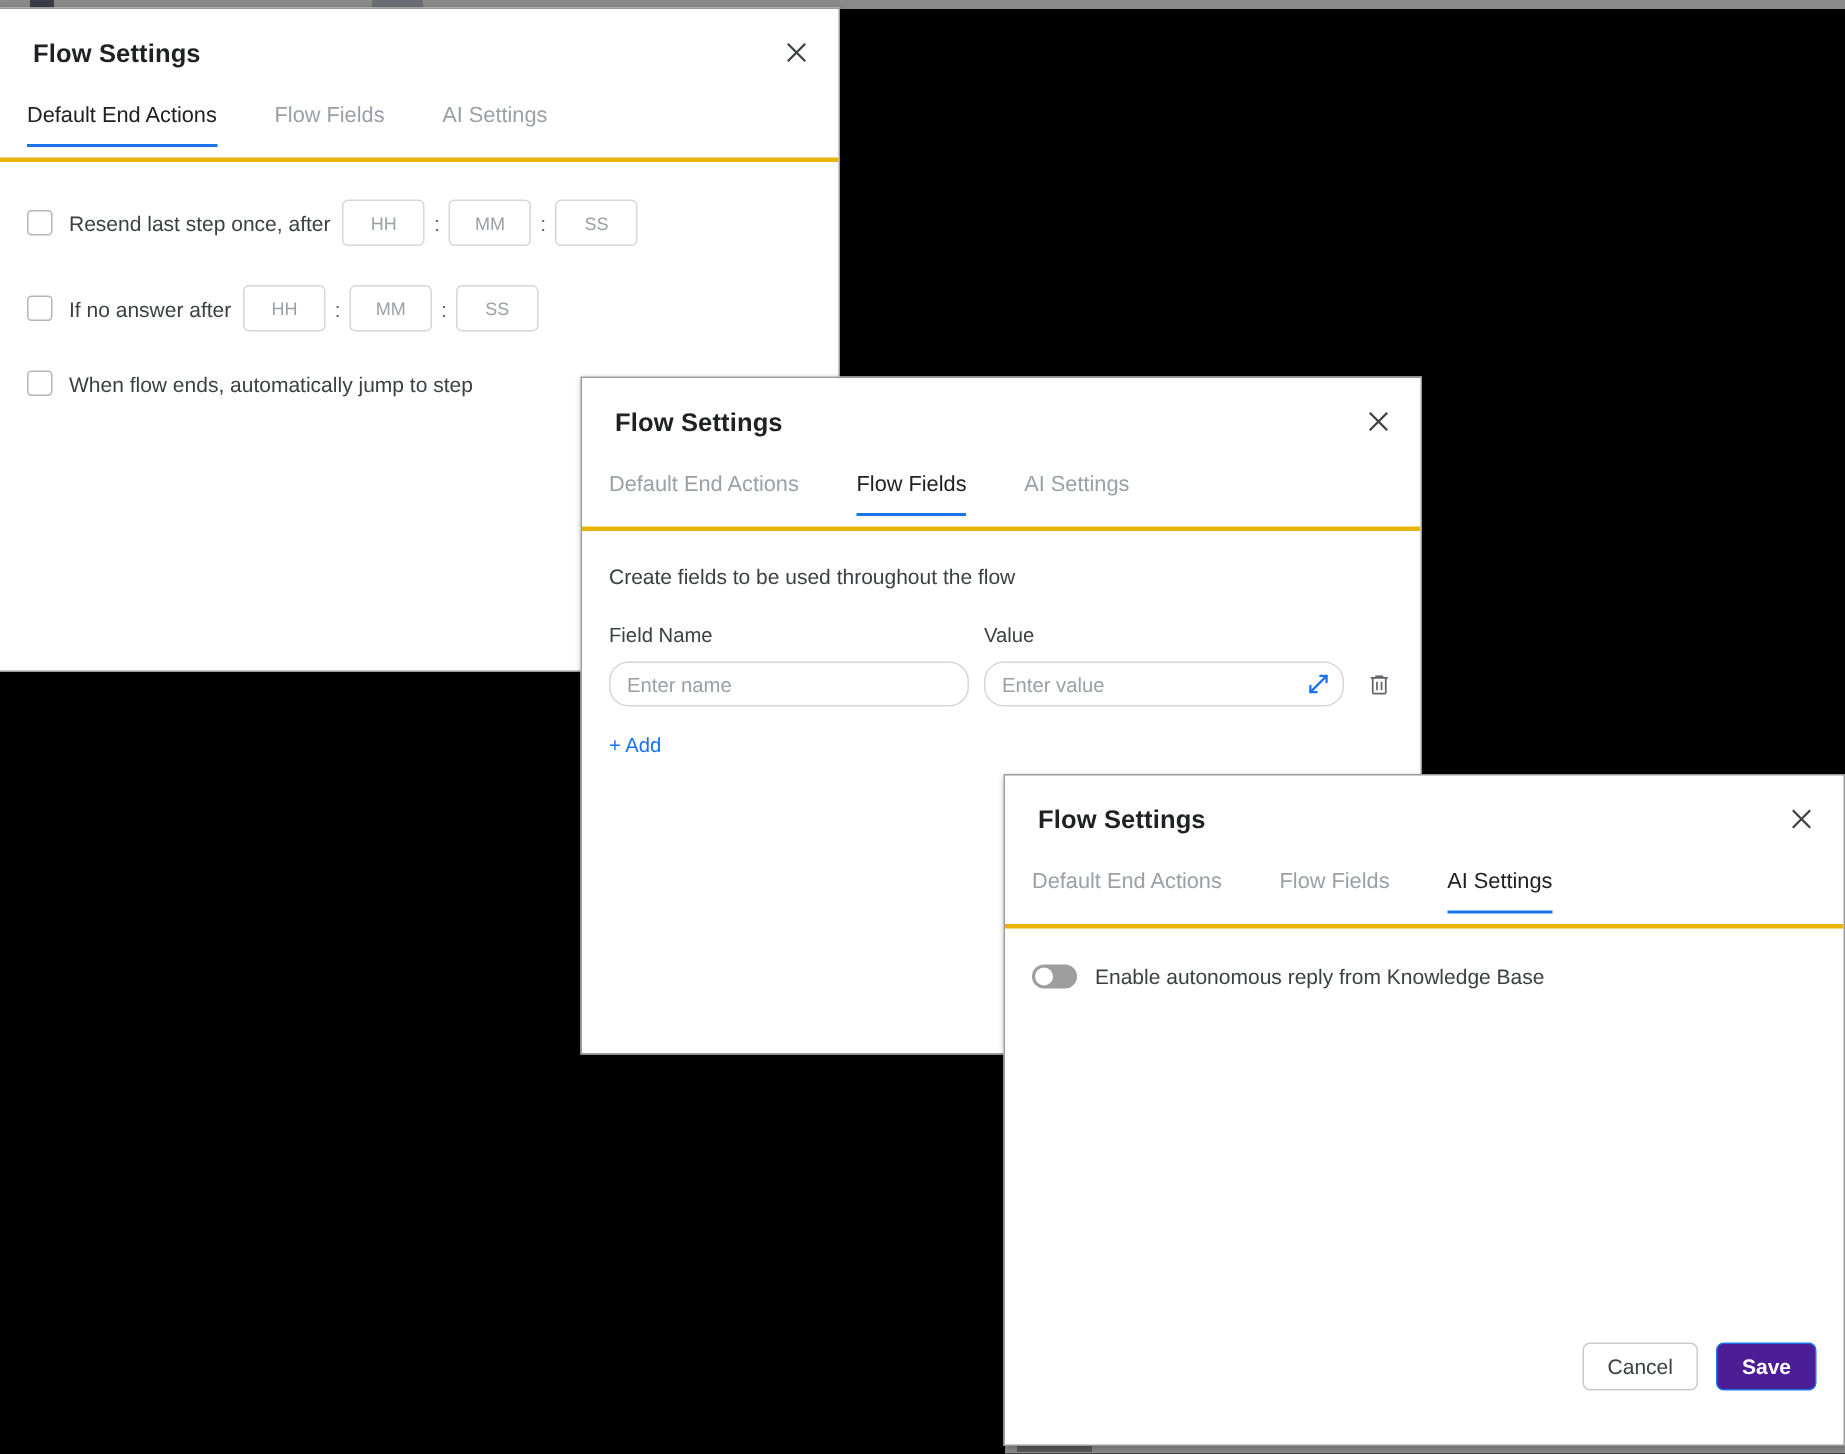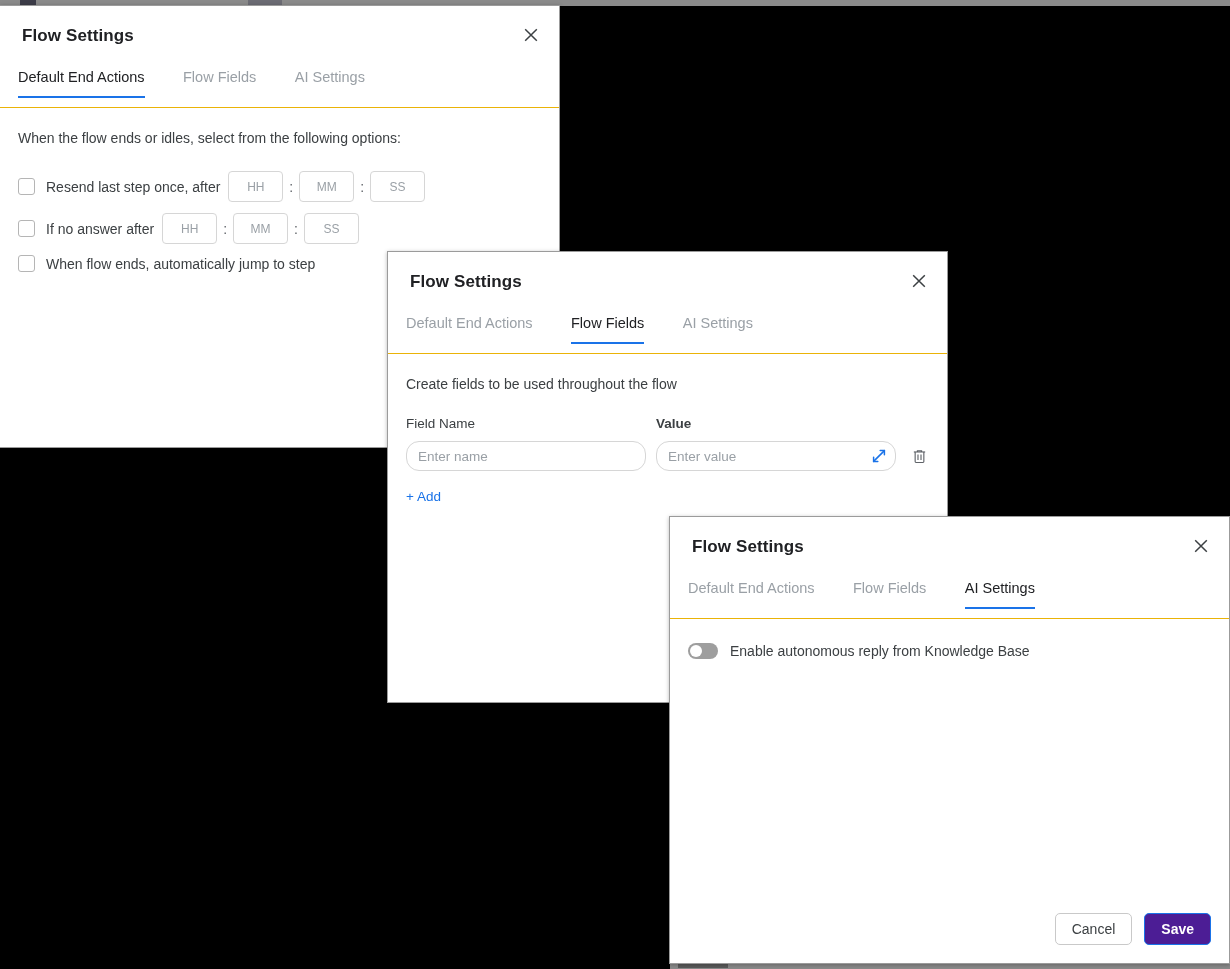--- a/index.html
+++ b/index.html
@@ -82,21 +82,21 @@
     cursor: pointer;
     color: #3c4043;
   }
   .dlg-close svg { display: block; }
 
   .tabs {
     position: relative;
     height: 40px;
     padding-left: 18px;
     box-sizing: border-box;
-    border-bottom: 1px solid #eab308;
+    border-bottom: 3px solid #eab308;
   }
   .tab {
     position: relative;
     display: inline-block;
     font-size: 14.5px;
     color: #9aa0a6;
     padding: 0 0 13px 0;
     margin-right: 34px;
     cursor: pointer;
     top: 0;
@@ -121,21 +121,21 @@
   .body-desc {
     font-size: 14px;
     color: #3c4043;
     padding-top: 22px;
   }
 
   
   .cb-row {
     display: flex;
     align-items: center;
-    margin-top: 11px;
+    margin-top: 26px;
   }
   .cb-row.row-first { margin-top: 25px; }
   .checkbox {
     width: 17px;
     height: 17px;
     border: 1.4px solid #b5b5b5;
     border-radius: 3px;
     box-sizing: border-box;
     background: #fff;
     flex: 0 0 auto;
@@ -179,21 +179,20 @@
     align-items: flex-end;
   }
   .ff-h-name {
     width: 250px;
     font-size: 13.5px;
     color: #3c4043;
   }
   .ff-h-value {
     font-size: 13.5px;
     color: #3c4043;
-    font-weight: bold;
   }
   .ff-row {
     display: flex;
     align-items: center;
     margin-top: 10px;
   }
   .ff-input {
     height: 30px;
     border: 1px solid #d6d6d6;
     border-radius: 13px;
@@ -261,21 +260,20 @@
     color: #3c4043;
     margin-left: 12px;
   }
 
   
   .dlg-footer {
     position: absolute;
     left: 0; right: 0; bottom: 0;
     height: 68px;
     display: flex;
-    align-items: center;
     justify-content: flex-end;
     padding-right: 18px;
     box-sizing: border-box;
   }
   .btn {
     height: 32px;
     border-radius: 5px;
     font-size: 14px;
     display: flex;
     align-items: center;
@@ -337,21 +335,20 @@
     </div>
   </div>
 
   <div class="tabs">
     <span class="tab active">Default End Actions</span>
     <span class="tab">Flow Fields</span>
     <span class="tab">AI Settings</span>
   </div>
 
   <div class="dlg-body">
-    <div class="body-desc">When the flow ends or idles, select from the following options:</div>
 
     <div class="cb-row row-first">
       <div class="checkbox"></div>
       <div class="cb-label">Resend last step once, after</div>
       <div class="time-group">
         <div class="time-box">HH</div>
         <span class="time-sep">:</span>
         <div class="time-box">MM</div>
         <span class="time-sep">:</span>
         <div class="time-box">SS</div>

